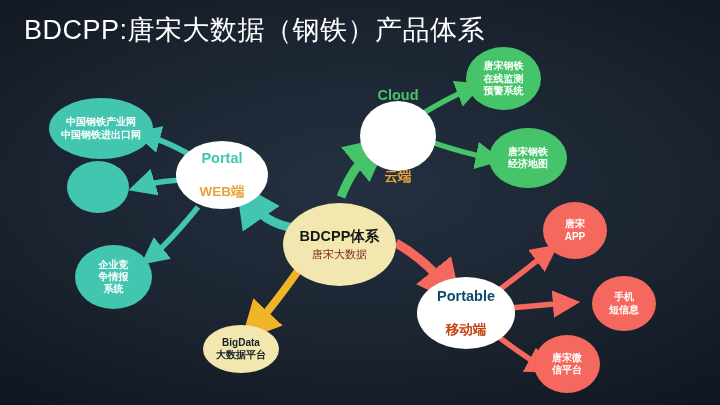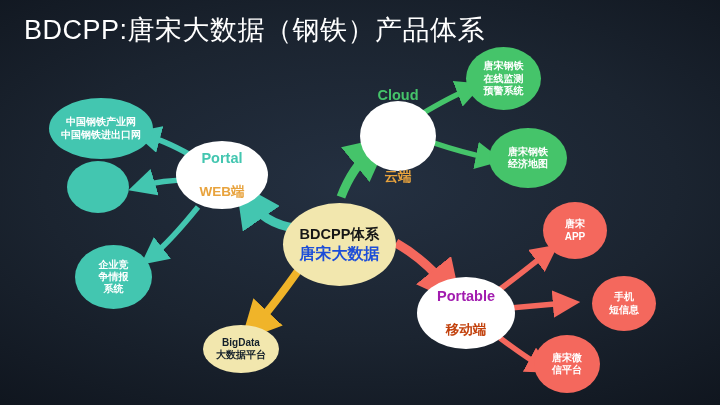--- a/index.html
+++ b/index.html
@@ -51,23 +51,23 @@
   .n-center {
     background: #f2e7ae;
     color: #1c1c1c;
   }
   .n-center .ln1 {
     font-size: 14.5px;
     font-weight: bold;
     color: #161616;
   }
   .n-center .ln2 {
-    font-size: 16px;
-    font-weight: bold;
-    color: #1d4ed8;
+    font-size: 11px;
+    font-weight: normal;
+    color: #7f1d1d;
     margin-top: 2px;
   }
   
   .n-hub {
     background: #ffffff;
   }
   .n-hub .ln1 {
     font-size: 14.5px;
     font-weight: bold;
   }
@@ -175,21 +175,21 @@
     <span class="ln">在线监测</span>
     <span class="ln">预警系统</span>
   </div>
 
   <div class="node leaf" style="left:489px; top:128px; width:78px; height:60px; background:#45c46a;">
     <span class="ln">唐宋钢铁</span>
     <span class="ln">经济地图</span>
   </div>
 
   <div class="node n-hub" style="left:417px; top:277px; width:98px; height:72px;">
-    <span class="ln ln1" style="color:#a21caf;">Portable</span>
+    <span class="ln ln1" style="color:#0c4a6e;">Portable</span>
     <span class="ln ln2" style="color:#c2410c;">移动端</span>
   </div>
 
   <div class="node leaf" style="left:543px; top:202px; width:64px; height:57px; background:#f4685d;">
     <span class="ln">唐宋</span>
     <span class="ln">APP</span>
   </div>
 
   <div class="node leaf" style="left:592px; top:276px; width:64px; height:55px; background:#f4685d;">
     <span class="ln">手机</span>

